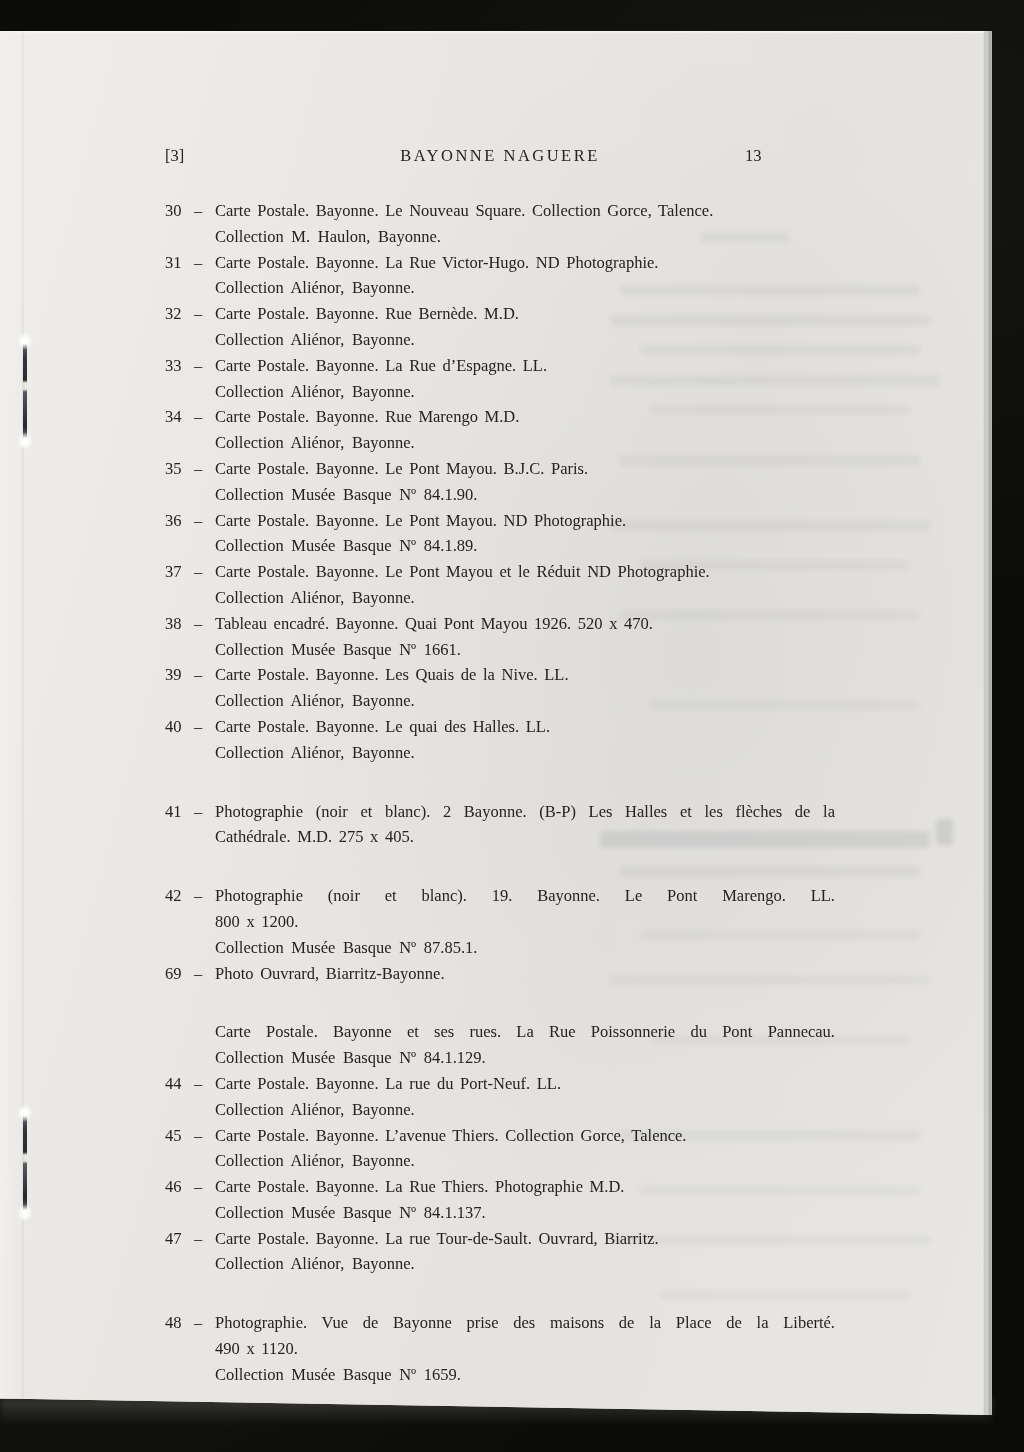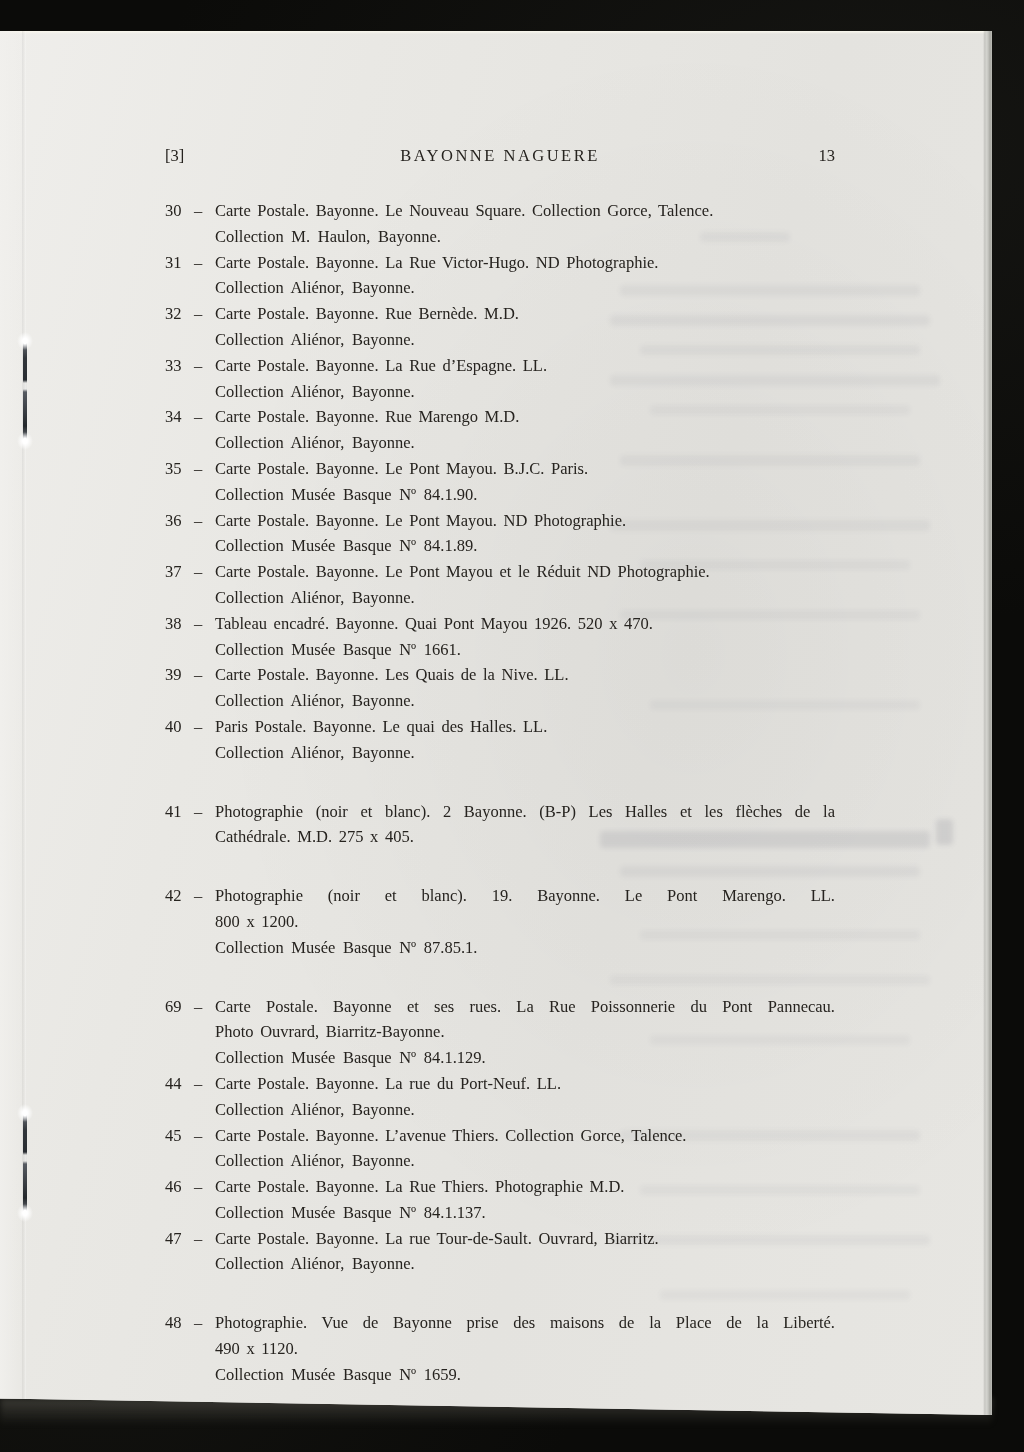--- a/index.html
+++ b/index.html
@@ -84,21 +84,21 @@
   
   .content{
     position:absolute;left:169px;top:115px;width:670px;
     color:var(--ink);
   }
   .page-header{
     display:flex;align-items:baseline;line-height:20px;font-size:16.5px;
   }
   .folio-left{width:90px;}
   .running-title{flex:1;text-align:center;letter-spacing:2.5px;}
-  .page-number{width:90px;text-align:right;}
+  .page-number{width:90px;}
   .catalog{margin-top:32px;font-size:16.5px;line-height:25.8px;word-spacing:2.5px;}
   .item{position:relative;padding-left:50px;}
   .num{position:absolute;left:0;top:0;}
   .dash{position:absolute;left:29px;top:0;}
   .line{text-align:left;white-space:nowrap;max-height:26px;overflow:hidden;}
   .line.fill{text-align:justify;text-align-last:justify;white-space:normal;margin-top:33px;}
   .collection{word-spacing:3.5px;}
 </style>
 </head>
 <body>
@@ -233,21 +233,21 @@
     <div class="body">
               <div class="line">Carte Postale. Bayonne. Les Quais de la Nive. LL.</div>
               <div class="collection">Collection Aliénor, Bayonne.</div>
             </div>
   </div>
 
   <div class="item">
     <span class="num">40</span>
     <span class="dash">–</span>
     <div class="body">
-              <div class="line">Paris Postale. Bayonne. Le quai des Halles. LL.</div>
+              <div class="line">Carte Postale. Bayonne. Le quai des Halles. LL.</div>
               <div class="collection">Collection Aliénor, Bayonne.</div>
             </div>
   </div>
 
   <div class="item">
     <span class="num">41</span>
     <span class="dash">–</span>
     <div class="body">
               <div class="line fill">Photographie (noir et blanc). 2 Bayonne. (B-P) Les Halles et les flèches de la</div>
               <div class="line">Cathédrale. M.D. 275 x 405.</div>
@@ -261,22 +261,22 @@
               <div class="line fill">Photographie (noir et blanc). 19. Bayonne. Le Pont Marengo. LL.</div>
               <div class="line">800 x 1200.</div>
               <div class="collection">Collection Musée Basque Nº 87.85.1.</div>
             </div>
   </div>
 
   <div class="item">
     <span class="num">69</span>
     <span class="dash">–</span>
     <div class="body">
+              <div class="line">Photo Ouvrard, Biarritz-Bayonne.</div>
               <div class="line fill">Carte Postale. Bayonne et ses rues. La Rue Poissonnerie du Pont Pannecau.</div>
-              <div class="line">Photo Ouvrard, Biarritz-Bayonne.</div>
               <div class="collection">Collection Musée Basque Nº 84.1.129.</div>
             </div>
   </div>
 
   <div class="item">
     <span class="num">44</span>
     <span class="dash">–</span>
     <div class="body">
               <div class="line">Carte Postale. Bayonne. La rue du Port-Neuf. LL.</div>
               <div class="collection">Collection Aliénor, Bayonne.</div>

